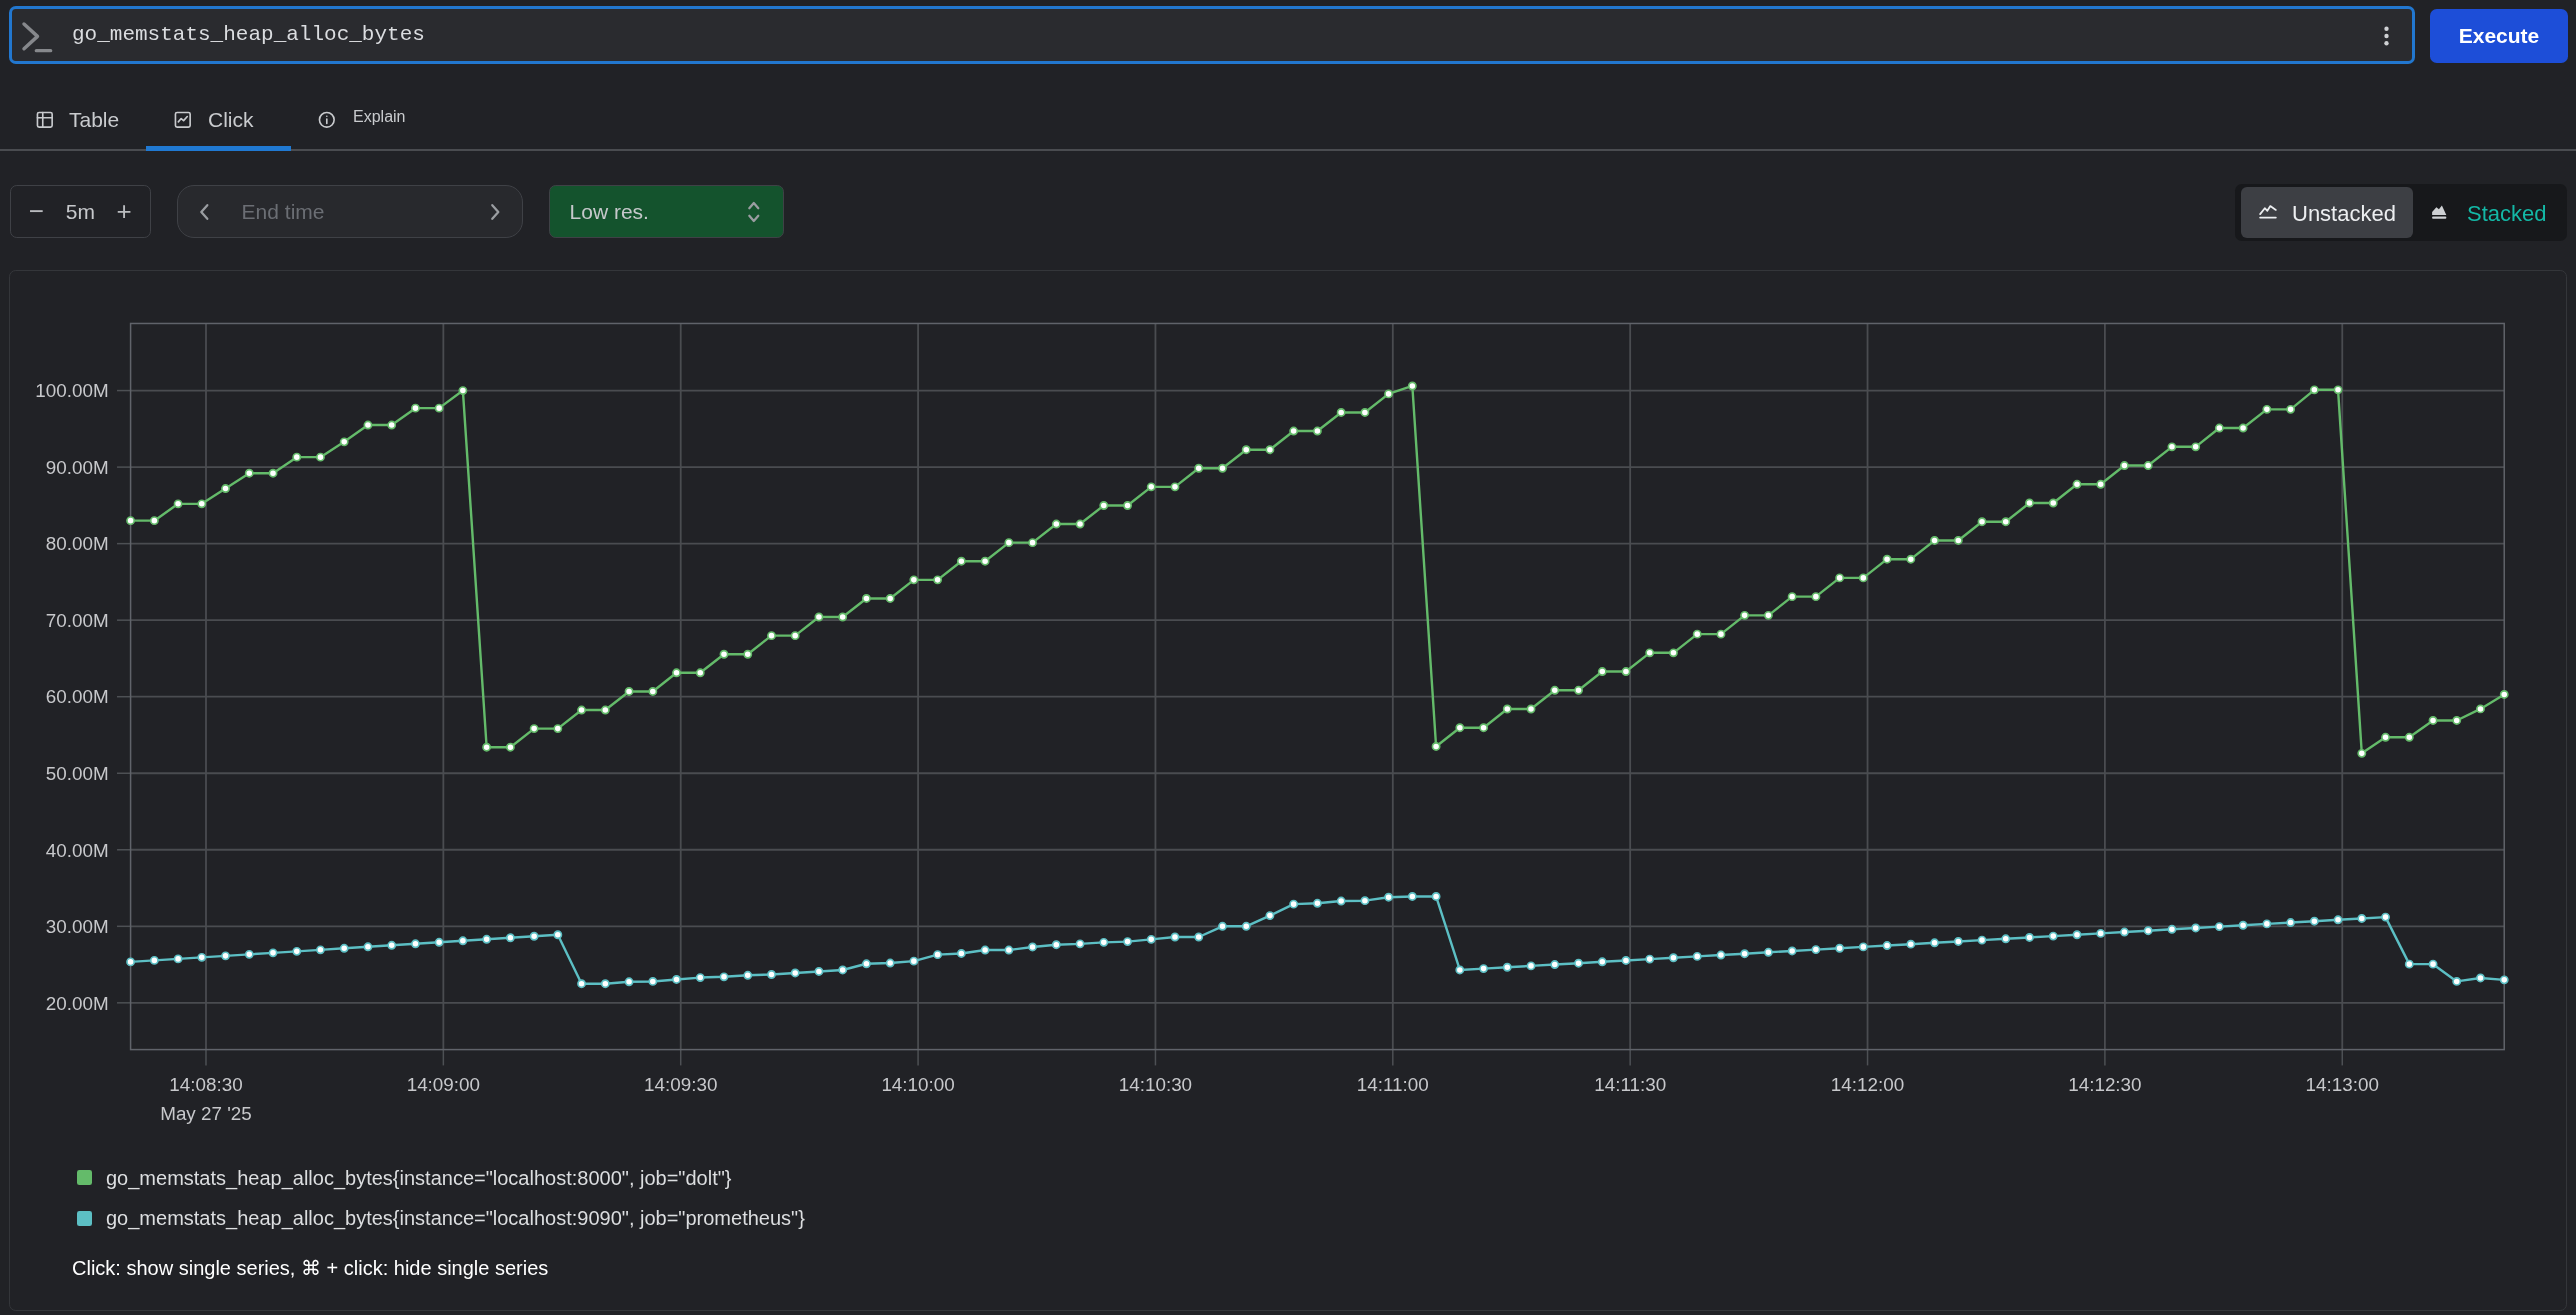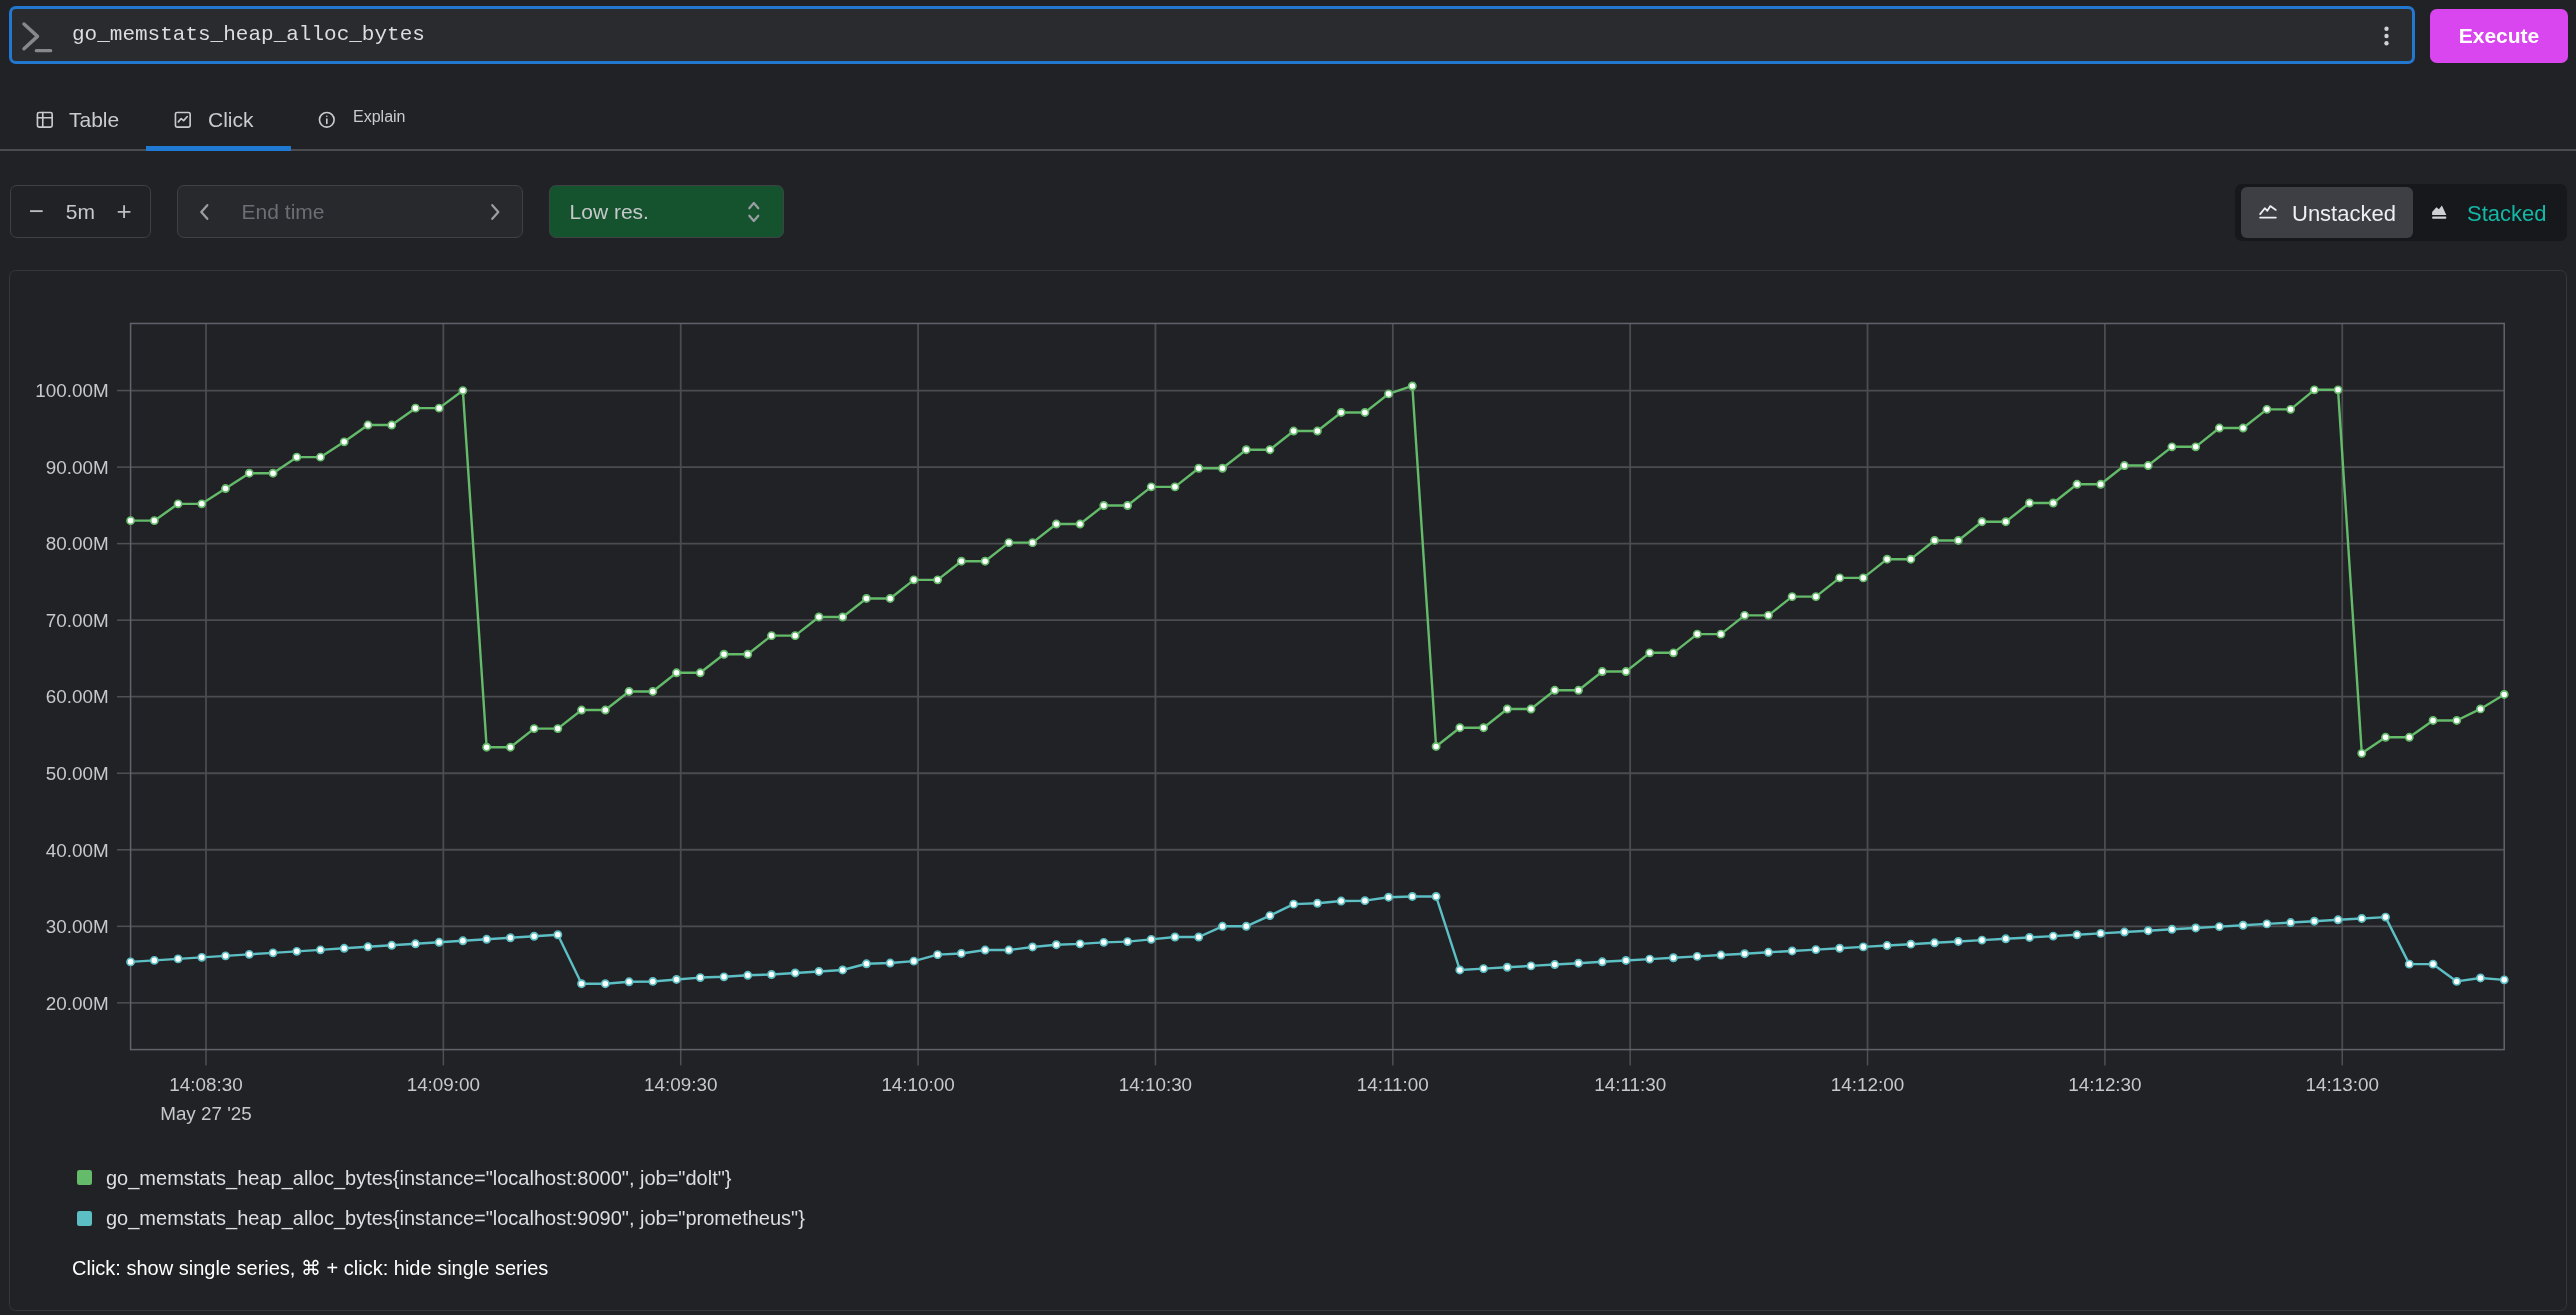--- a/index.html
+++ b/index.html
@@ -17,21 +17,21 @@
 <div class="abs" style="left:72px;top:22.6px;font-family:'Liberation Mono',monospace;
 font-size:21px;color:#dbdde0">go_memstats_heap_alloc_bytes</div>
 <svg class="abs" style="left:2379px;top:21px" width="15" height="30" viewBox="0 0 20 40">
 <g fill="#cfd1d4">
         <circle cx="10" cy="10.3" r="2.9"></circle>
         <circle cx="10" cy="20" r="2.9"></circle>
         <circle cx="10" cy="29.7" r="2.9"></circle>
       </g>
     </svg>
 
-<div class="abs" style="left:2430px;top:9px;width:138px;height:54px;background:#d946ef;
+<div class="abs" style="left:2430px;top:9px;width:138px;height:54px;background:#1d4ed8;
 border-radius:6.8px;color:#fff;font-size:21px;font-weight:700;display:flex;
 align-items:center;justify-content:center">Execute</div>
 
 <div class="abs" style="left:0;top:149px;width:2576px;height:2.3px;background:#4a4c50"></div>
 <div class="abs" style="left:146px;top:146px;width:145px;height:4.5px;background:#2079d2"></div>
 <svg style="position:absolute;left:35px;top:110px" width="19.6" height="19.6" viewBox="0 0 24 24" fill="none" stroke="#c9cbce" stroke-width="2.0" stroke-linecap="round" stroke-linejoin="round">
       <rect x="3" y="3" width="18" height="18" rx="2"></rect>
       <line x1="3" y1="9.5" x2="21" y2="9.5"></line>
       <line x1="9.5" y1="3" x2="9.5" y2="21"></line>
     </svg>
@@ -50,21 +50,21 @@
 
 <div class="abs" style="left:9.8px;top:185px;width:141px;height:53px;border:1.5px solid #3f4146;
 border-radius:6.8px;display:flex;align-items:center;justify-content:space-between;
 padding:0 18px;color:#c6c8cb;font-size:21px">
 <span style="font-size:26px;color:#b9bbbe">−</span>
       <span>5m</span>
 <span style="font-size:26px;color:#b9bbbe">+</span>
     </div>
 
 <div class="abs" style="left:177px;top:185px;width:346px;height:53px;border:1.5px solid #3f4146;
-background:#28292d;border-radius:7px;display:flex;align-items:center;padding:0 18px">
+background:#28292d;border-radius:17px;display:flex;align-items:center;padding:0 18px">
 <svg width="16.6" height="26" viewBox="0 0 22 34" fill="none" stroke="#9a9da1" stroke-width="3" stroke-linecap="round" stroke-linejoin="round">
         <polyline points="15,8 7,17 15,26"></polyline>
       </svg>
 <span style="font-size:21px;color:#6b6e74;margin-left:29px">End time</span>
 <svg style="margin-left:auto" width="16.6" height="26" viewBox="0 0 22 34" fill="none" stroke="#9a9da1" stroke-width="3" stroke-linecap="round" stroke-linejoin="round">
         <polyline points="7,8 15,17 7,26"></polyline>
       </svg>
 </div>
 
 <div class="abs" style="left:549px;top:185px;width:235px;height:53px;border:1.5px solid #3f4146;

